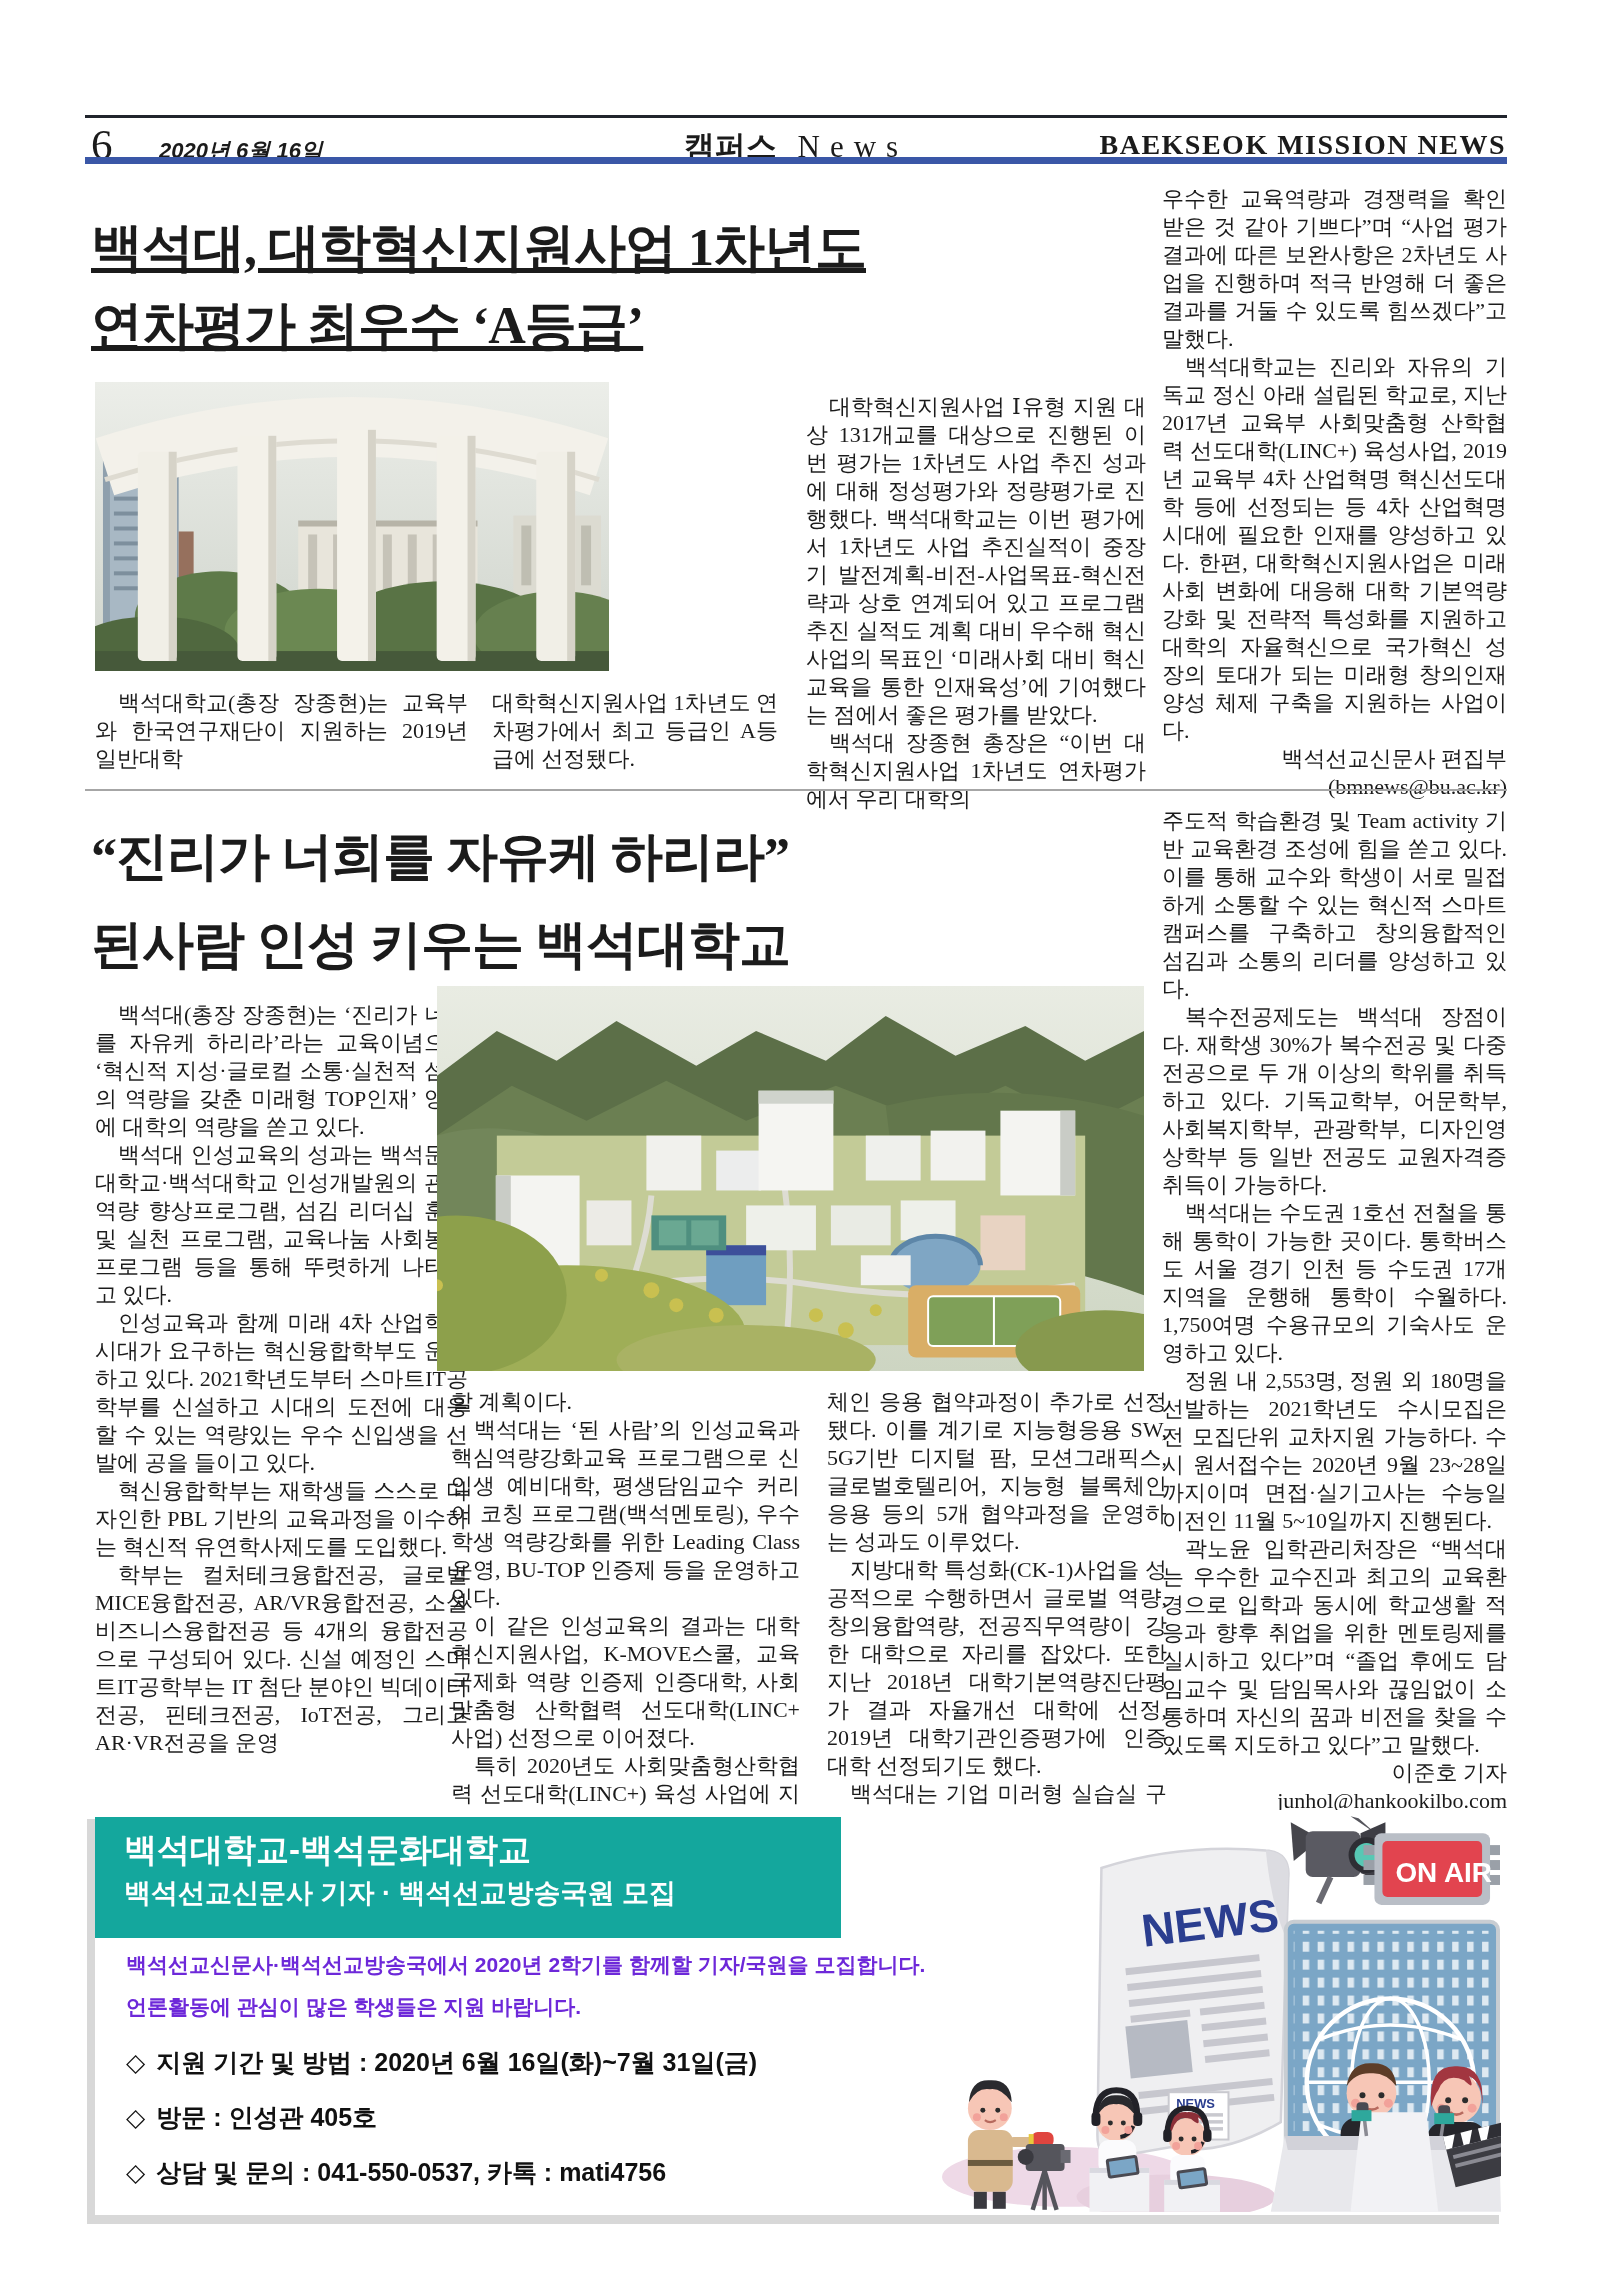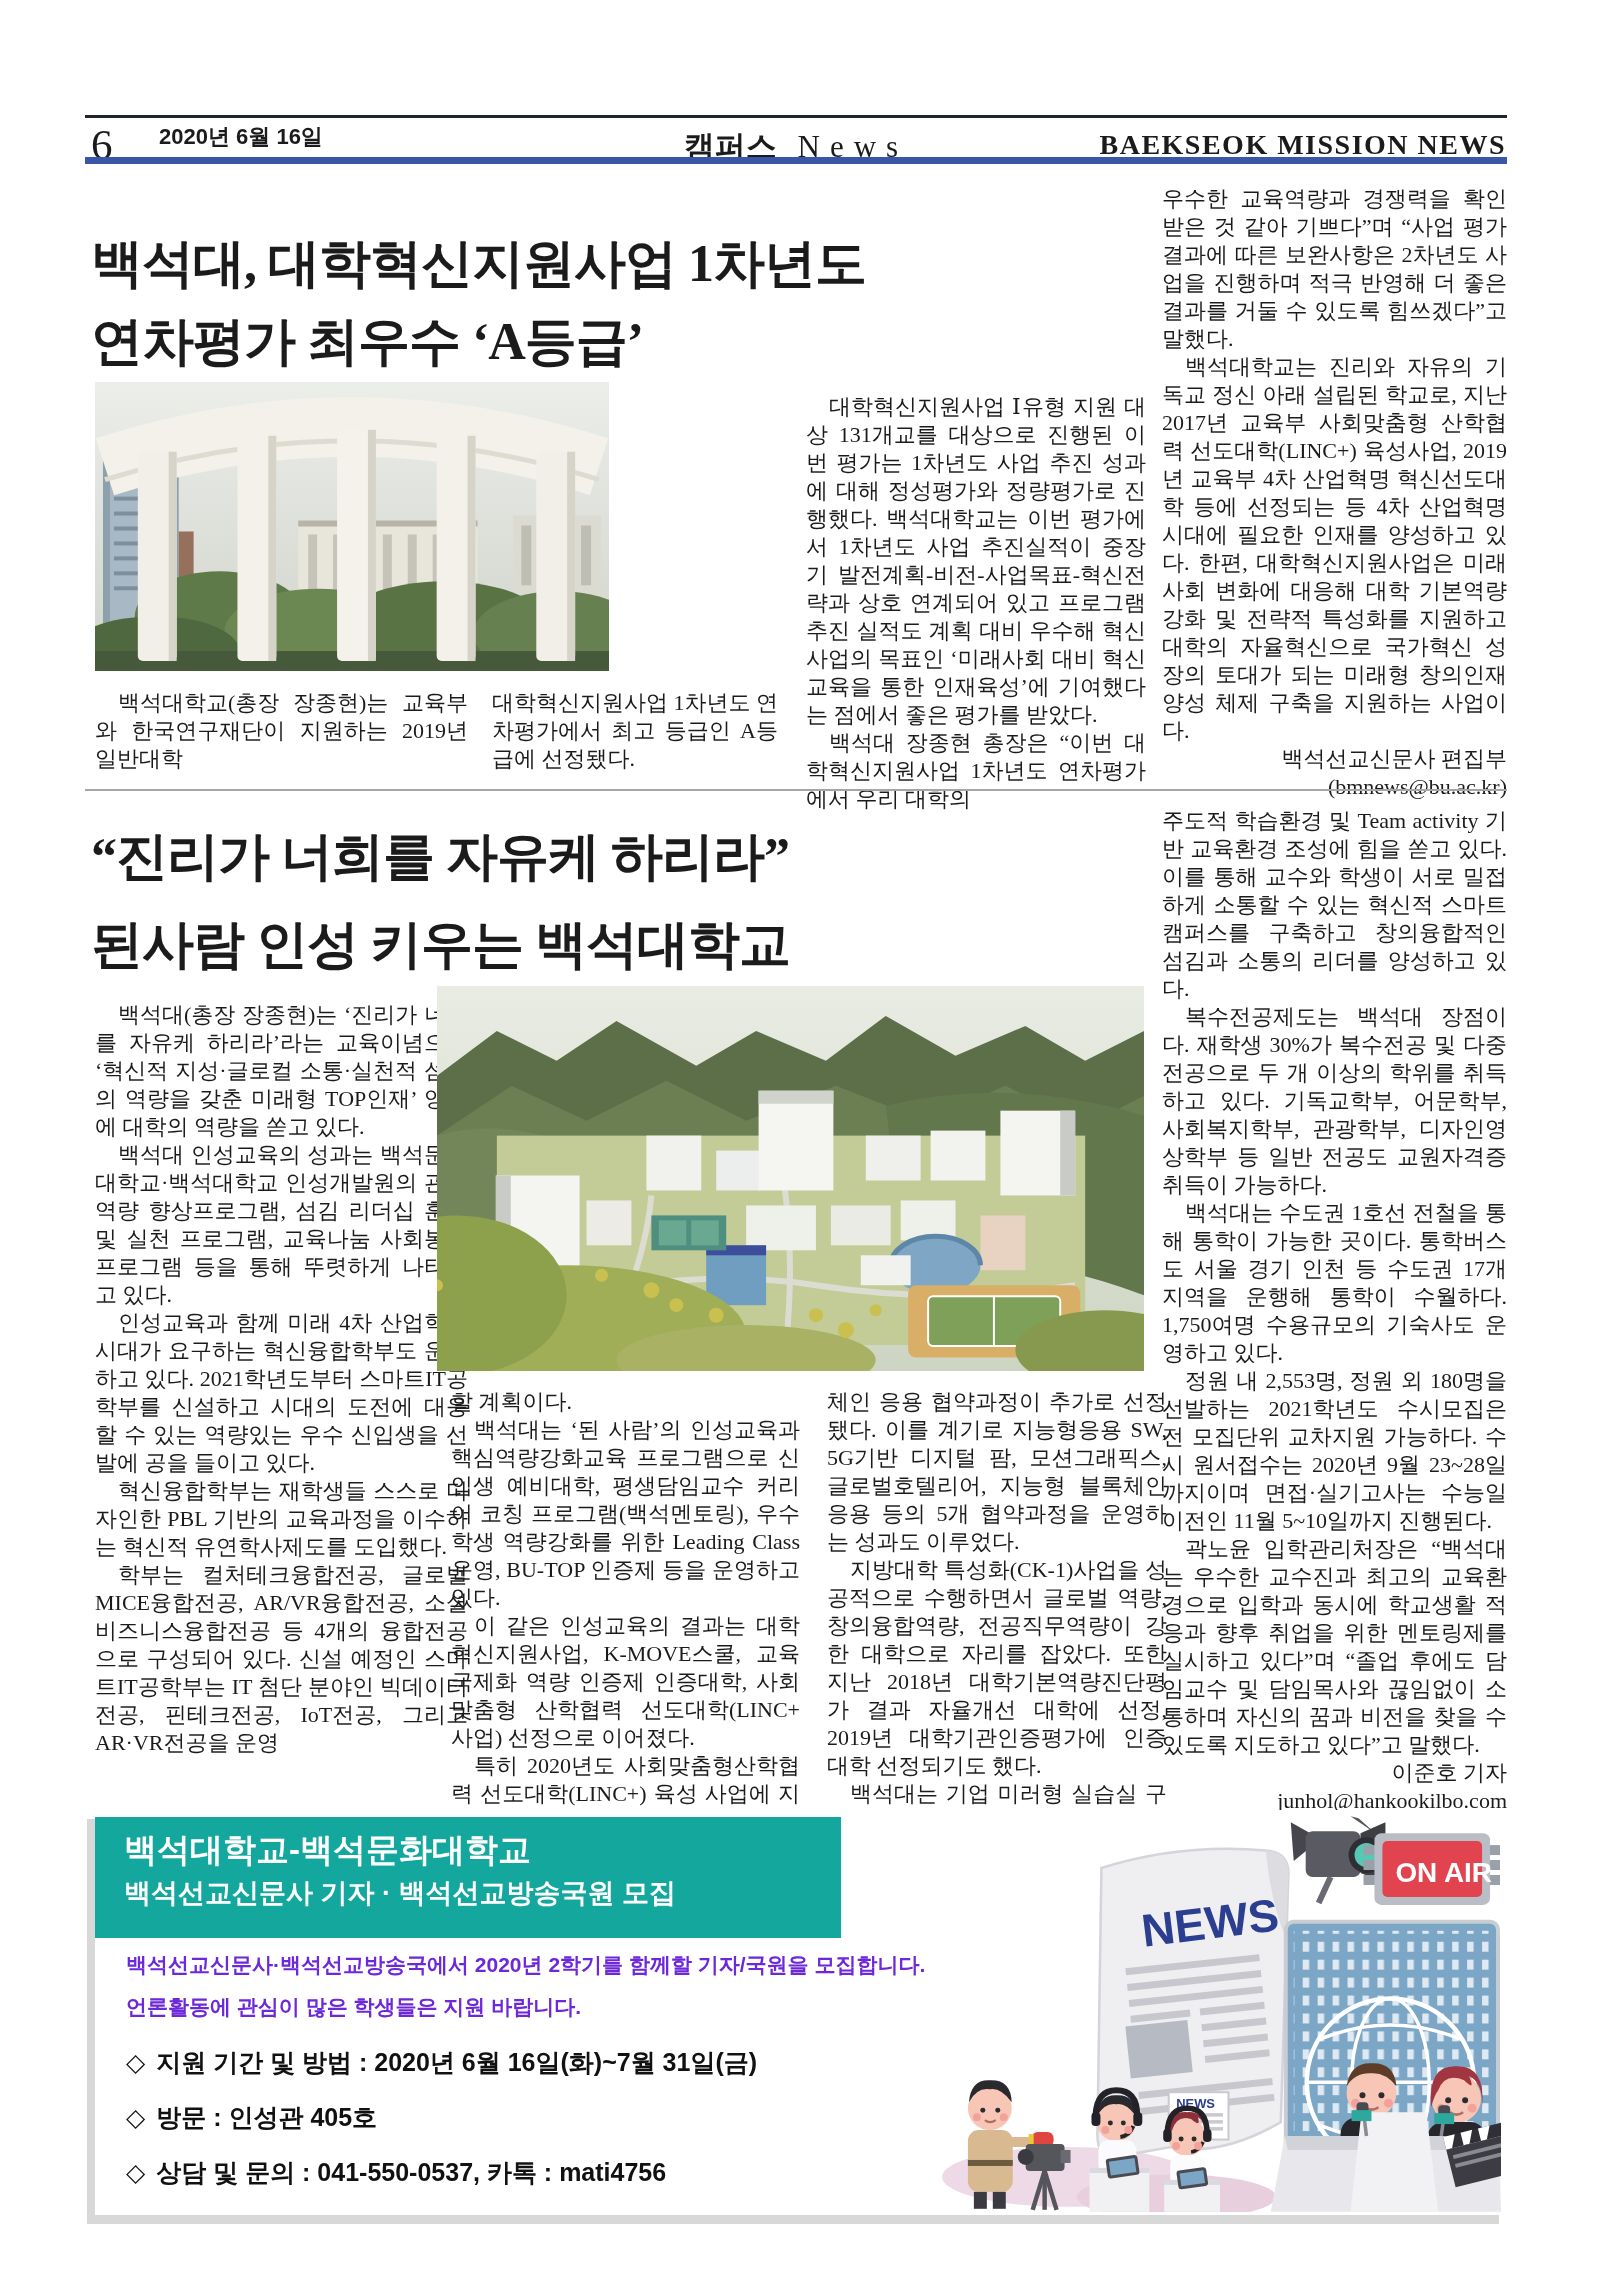--- a/index.html
+++ b/index.html
@@ -3,30 +3,30 @@
 <meta charset="utf-8">
 <style>
   html,body{margin:0;padding:0;}
   body{width:1601px;height:2295px;background:#ffffff;position:relative;
        font-family:"Liberation Serif","DejaVu Serif",serif;color:#1b1b1b;}
   .abs{position:absolute;}
   
   .top-rule{left:85px;top:115px;width:1422px;height:2.5px;background:#20242c;}
   .blue-rule{left:85px;top:157px;width:1422px;height:6.5px;background:#3a57a7;}
   .page-num{left:91px;top:120px;font-size:43px;font-weight:400;letter-spacing:1px;}
-  .issue-date{left:159px;top:122px;font-family:"Liberation Sans","DejaVu Sans",sans-serif;
-              font-size:22px;font-weight:700;}
+  .issue-date{left:159px;top:136px;font-family:"Liberation Sans","DejaVu Sans",sans-serif;
+              font-size:22px;font-weight:700;font-style:italic;}
   .section-title{left:85px;top:126px;width:1422px;text-align:center;
                  font-family:Liberation Serif, serif;font-size:31px;}
   .section-title .ko{font-weight:700;}
   .section-title .en{font-weight:500;letter-spacing:10px;margin-left:13px;}
   .masthead{right:95px;top:129px;font-size:28px;font-weight:700;letter-spacing:1.5px;}
   
   .headline{font-weight:700;font-size:52px;line-height:78px;letter-spacing:-1px;white-space:nowrap;}
-  .a1-headline{left:91px;top:225px;}
+  .a1-headline{left:91px;top:209px;text-decoration:underline;}
   .a2-headline{left:91px;top:813px;line-height:88px;}
   .col{font-size:22px;line-height:28px;text-align:justify;}
   .col p{margin:0;}
   .col p.ind{text-indent:23px;}
   .a1-right{left:1162px;top:185px;width:345px;}
   .a1-mid{left:806px;top:393px;width:340px;}
   .a1-lead-l{left:95px;top:689px;width:373px;}
   .a1-lead-r{left:492px;top:689px;width:286px;}
   .byline{text-align:right;margin-top:18px;}
   .byline2{text-align:right;}

